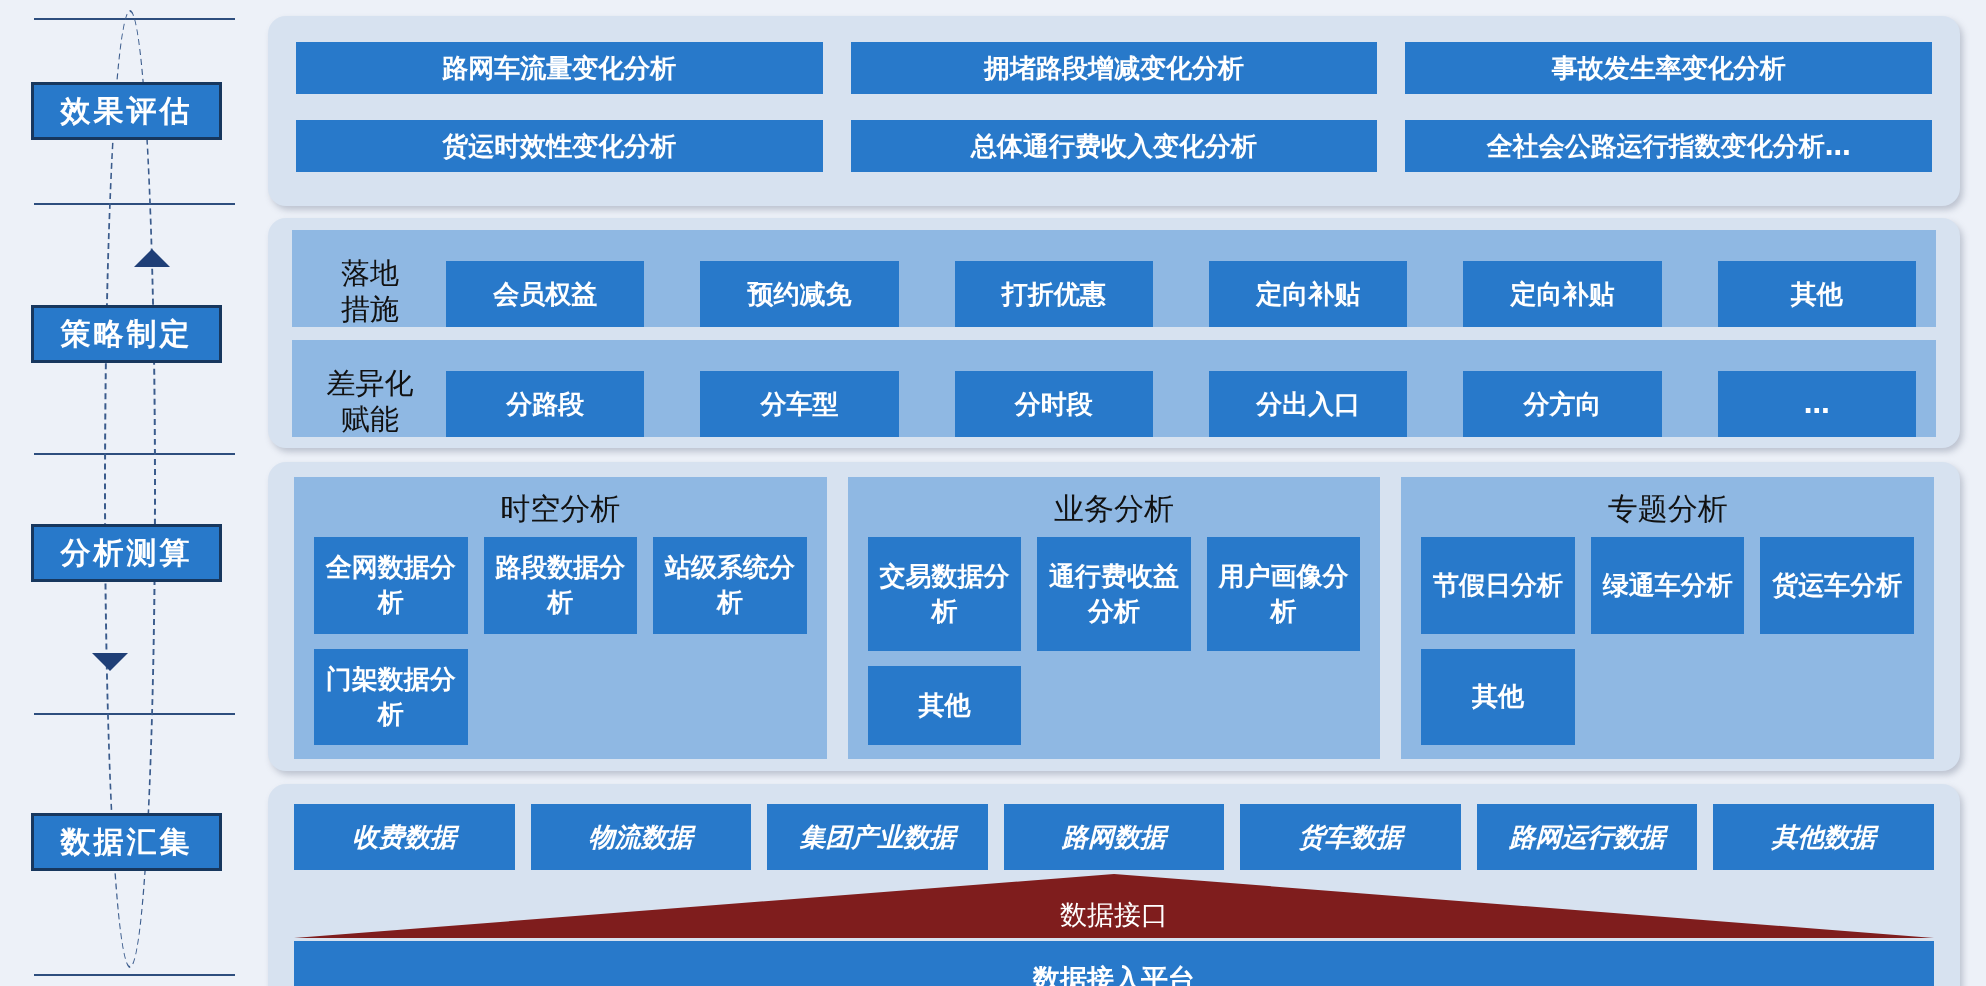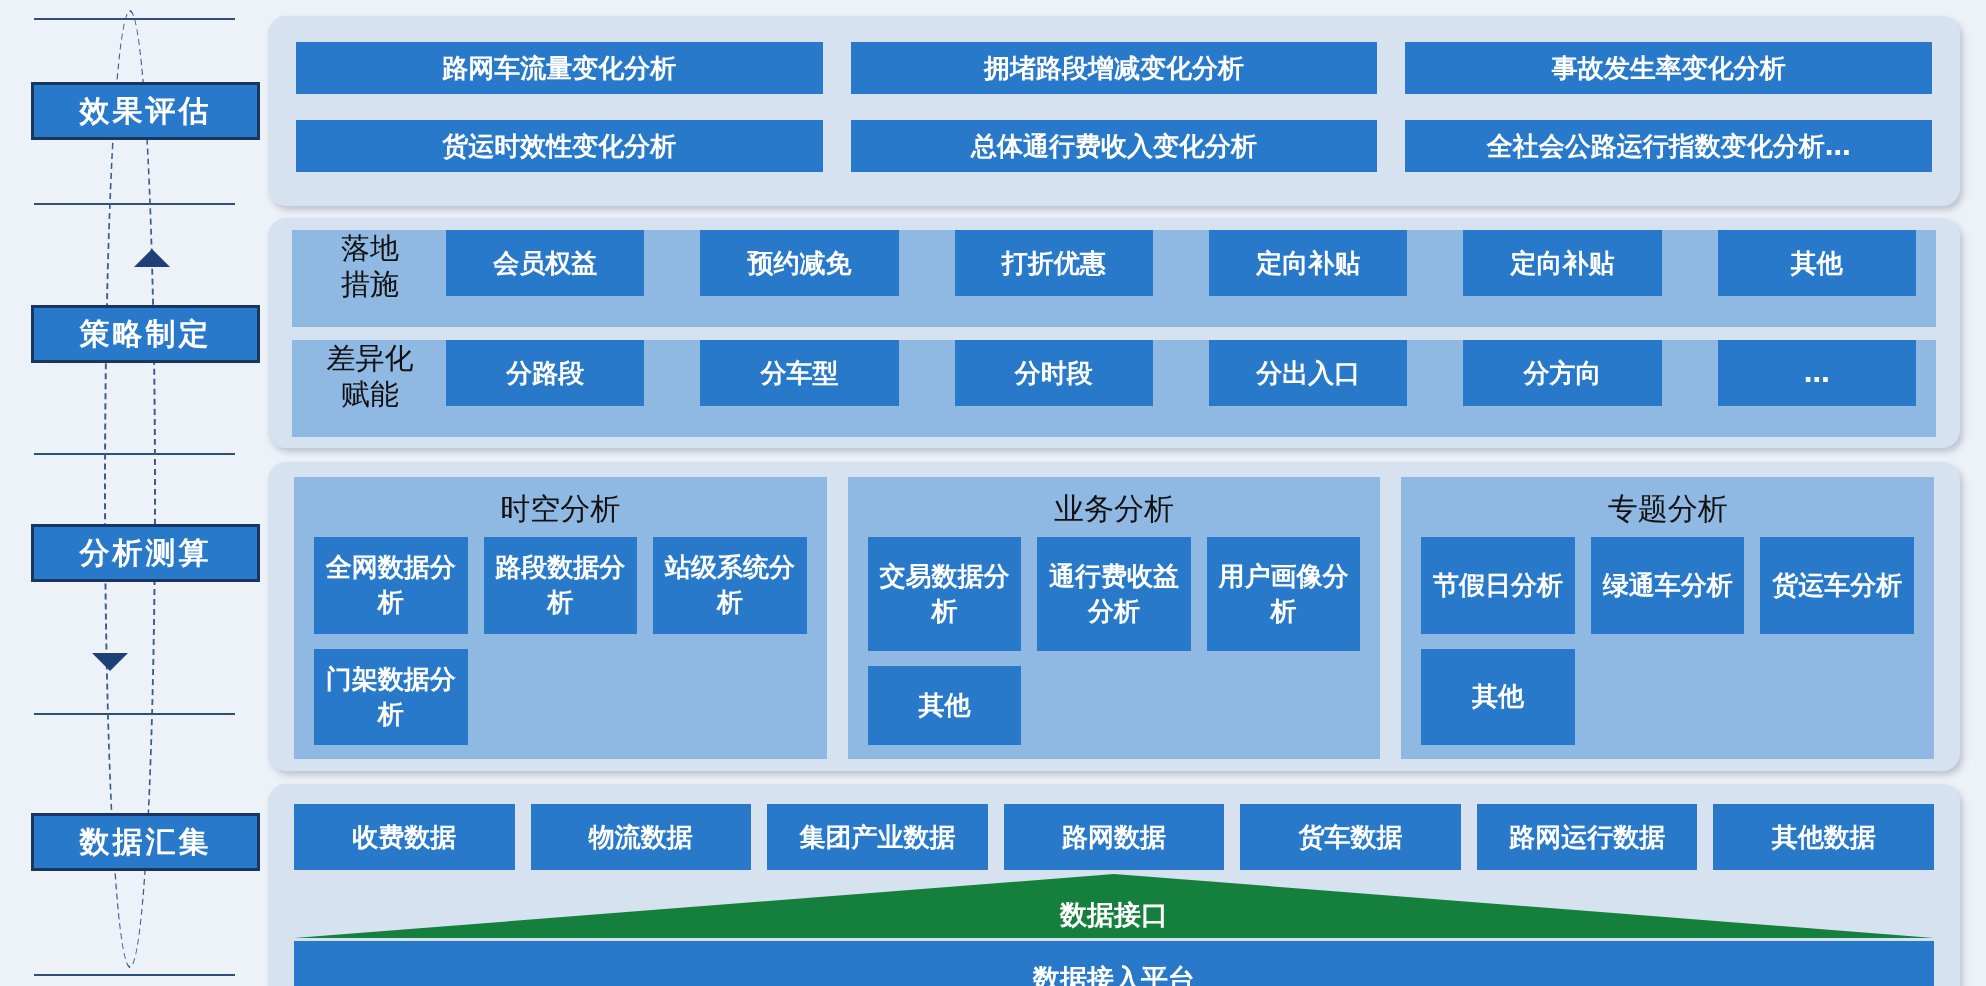--- a/index.html
+++ b/index.html
@@ -6,21 +6,21 @@
   body{
     width:1986px;height:986px;position:relative;overflow:hidden;
     background:#EDF1F8;
     font-family:"DejaVu Sans","Liberation Sans",sans-serif;
   }
   
   .rail{position:absolute;left:0;top:0;width:260px;height:986px;}
   .rail-line{position:absolute;left:34px;width:201px;height:2px;background:#2E4E7E;}
   .cycle-ellipse{position:absolute;left:104px;top:10px;width:52px;height:958px;
     border:2px dashed #3A5B8C;border-radius:50%;box-sizing:border-box;}
-  .stage{position:absolute;left:31px;width:229px;height:58px;box-sizing:border-box;
+  .stage{position:absolute;left:31px;width:191px;height:58px;box-sizing:border-box;
     background:#2879CA;border:3px solid #17375E;color:#fff;
     font-size:30px;font-weight:bold;letter-spacing:3px;
     display:flex;align-items:center;justify-content:center;}
   .arrow-up{position:absolute;left:134px;top:249px;width:0;height:0;
     border-left:18px solid transparent;border-right:18px solid transparent;
     border-bottom:18px solid #1F3F77;}
   .arrow-down{position:absolute;left:92px;top:653px;width:0;height:0;
     border-left:18px solid transparent;border-right:18px solid transparent;
     border-top:18px solid #1F3F77;}
   
@@ -29,41 +29,41 @@
     box-shadow:3px 4px 6px rgba(130,140,160,0.45);}
   .box{background:#2879CA;color:#fff;font-size:26px;font-weight:bold;
     display:flex;align-items:center;justify-content:center;text-align:center;}
   
   .panel-eval{height:190px;margin-bottom:12px;padding:26px 28px;
     display:grid;grid-template-columns:1fr 1fr 1fr;gap:18px 28px;}
   .panel-eval .box{height:52px;}
   
   .panel-strategy{height:230px;margin-bottom:14px;padding:12px 24px 11px;
     display:flex;flex-direction:column;gap:13px;}
-  .strategy-row{background:#8FB8E3;flex:1;display:flex;align-items:flex-start;
-    padding:0 20px 0 14px;box-sizing:border-box;}
+  .strategy-row{background:#8FB8E3;flex:1;display:flex;align-items:flex-end;
+    padding:13px 20px 0 14px;box-sizing:border-box;}
   .strategy-label{width:128px;color:#111;font-size:29px;line-height:1.25;
     text-align:center;white-space:pre-line;font-weight:500;}
   .strategy-items{flex:1;display:flex;gap:56px;margin-left:12px;}
   .strategy-items .box{flex:1;height:66px;}
   
   .panel-analysis{height:309px;margin-bottom:13px;padding:15px 26px 12px;
     display:flex;gap:21px;}
   .analysis-col{background:#8FB8E3;flex:1;padding:4px 20px 14px;box-sizing:border-box;
     display:flex;flex-direction:column;}
   .analysis-title{height:56px;display:flex;align-items:center;justify-content:center;
     color:#111;font-size:30px;font-weight:500;}
   .analysis-grid{flex:1;display:grid;grid-template-columns:1fr 1fr 1fr;gap:15px 16px;}
   
   .panel-data{height:249px;padding:20px 26px 16px;display:flex;flex-direction:column;}
   .data-sources{display:flex;gap:16px;}
-  .data-sources .box{flex:1;height:66px;}
-  .data-interface{margin-top:4px;height:64px;background:#15803d;
+  .data-sources .box{flex:1;height:66px;font-style:italic;}
+  .data-interface{margin-top:4px;height:64px;background:#7f1d1d;
     clip-path:polygon(50% 0,100% 100%,0 100%);
-    color:#fff;font-size:27px;font-weight:bold;
+    color:#fff;font-size:27px;font-weight:normal;
     display:flex;align-items:center;justify-content:center;
     padding-top:18px;box-sizing:border-box;}
   .data-platform{margin-top:3px;height:75px;background:#2879CA;
     color:#fff;font-size:27px;font-weight:bold;
     display:flex;align-items:center;justify-content:center;}
 </style>
 </head>
 <body>
 
 <div class="rail">

